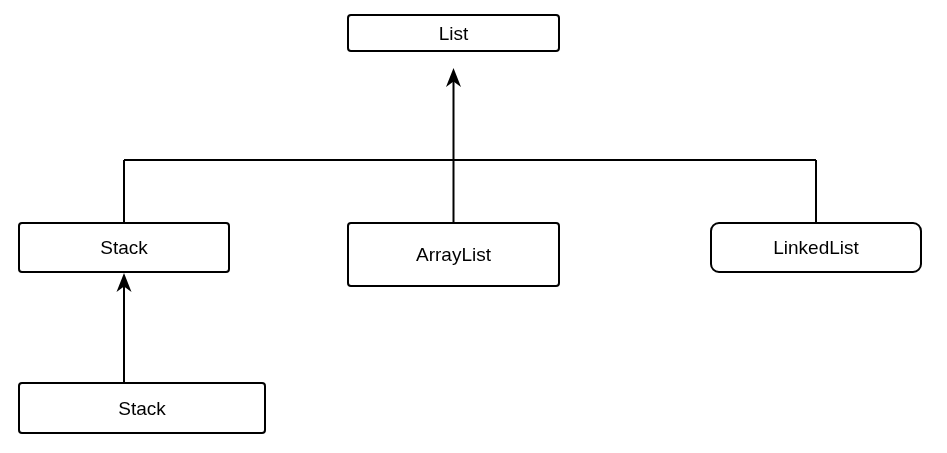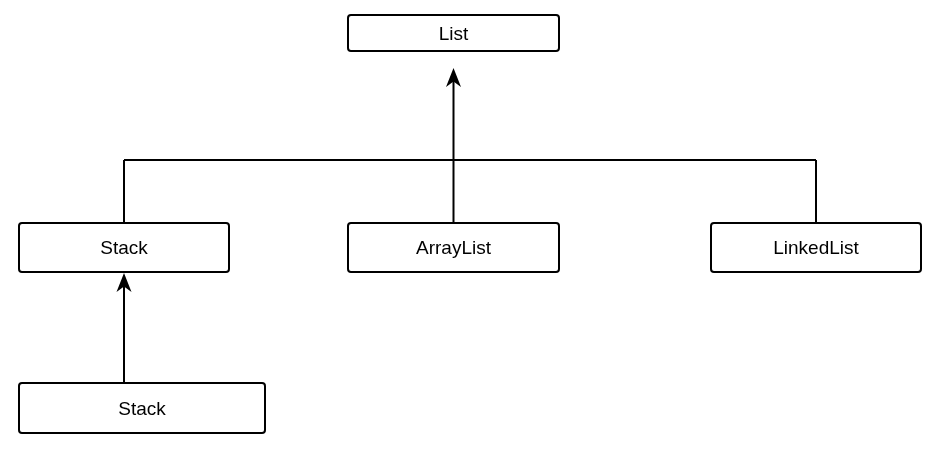--- a/index.html
+++ b/index.html
@@ -31,22 +31,22 @@
     color: #000000;
     display: flex;
     align-items: center;
     justify-content: center;
     font-size: 19px;
     line-height: 1;
     white-space: nowrap;
   }
   .node-list       { left: 347px; top: 14px;  width: 213px; height: 38px; }
   .node-vector     { left: 18px;  top: 222px; width: 212px; height: 51px; }
-  .node-arraylist  { left: 347px; top: 222px; width: 213px; height: 51px; }
-  .node-linkedlist { left: 710px; top: 222px; width: 212px; height: 51px; }
+  .node-arraylist  { left: 347px; top: 222px; width: 213px; height: 65px; }
+  .node-linkedlist { left: 710px; top: 222px; width: 212px; height: 51px; border-radius: 9px; }
   .node-stack      { left: 18px;  top: 382px; width: 248px; height: 52px; }
 </style>
 </head>
 <body>
 
 <div class="canvas">
 
   <svg class="edge-layer" width="947" height="453" viewBox="0 0 947 453" xmlns="http://www.w3.org/2000/svg">
 
     <path d="M453.5 222 L453.5 80" stroke="#000000" stroke-width="2" fill="none"></path>

